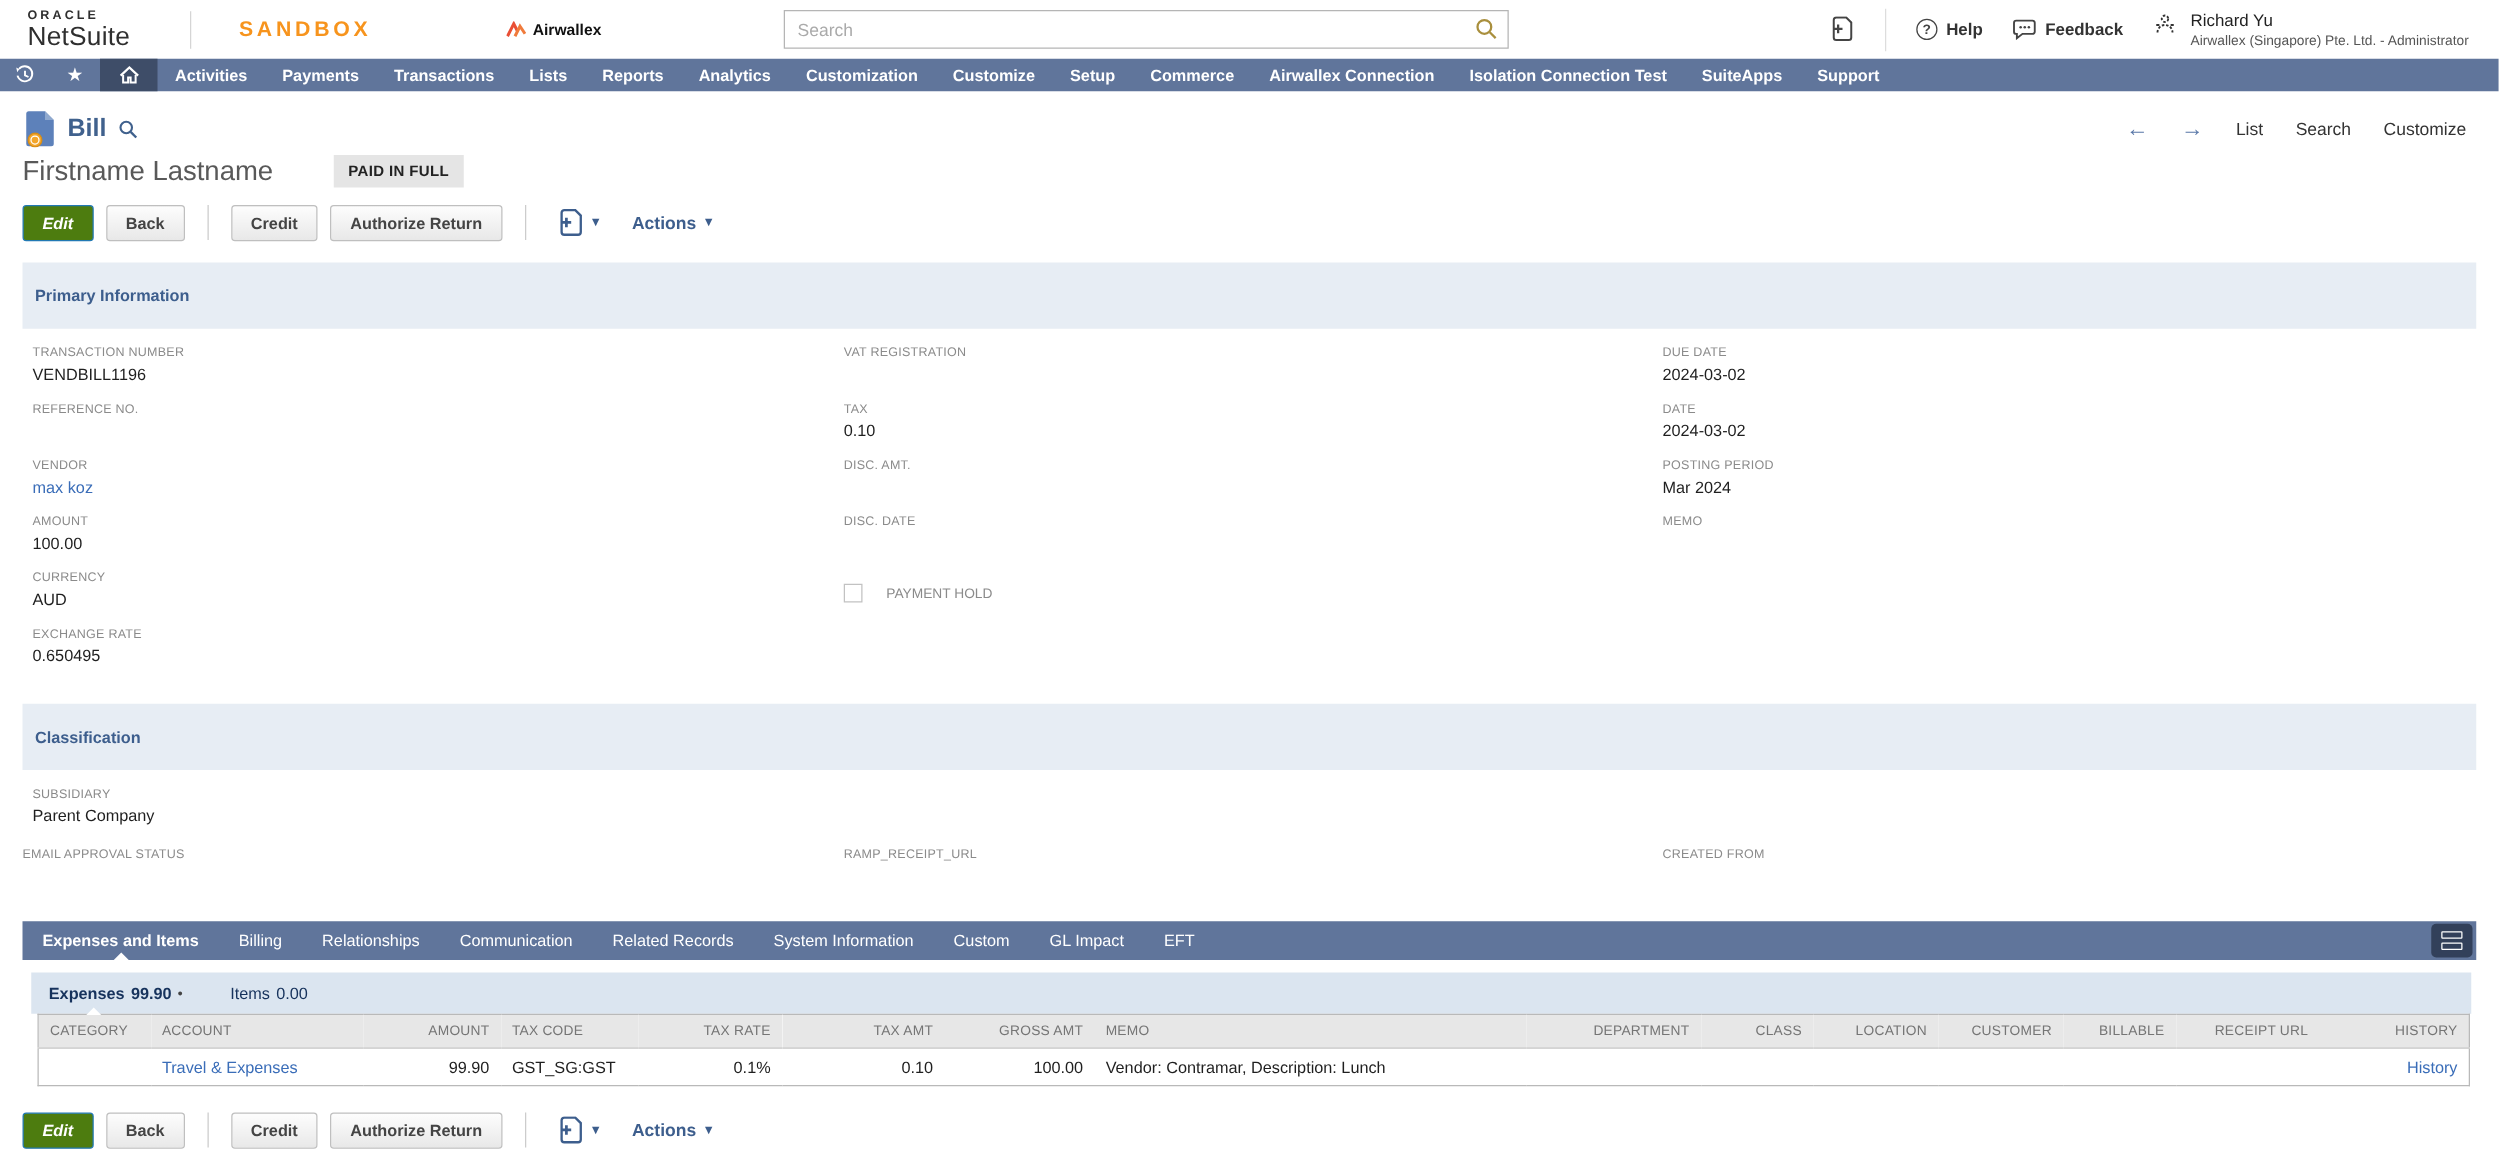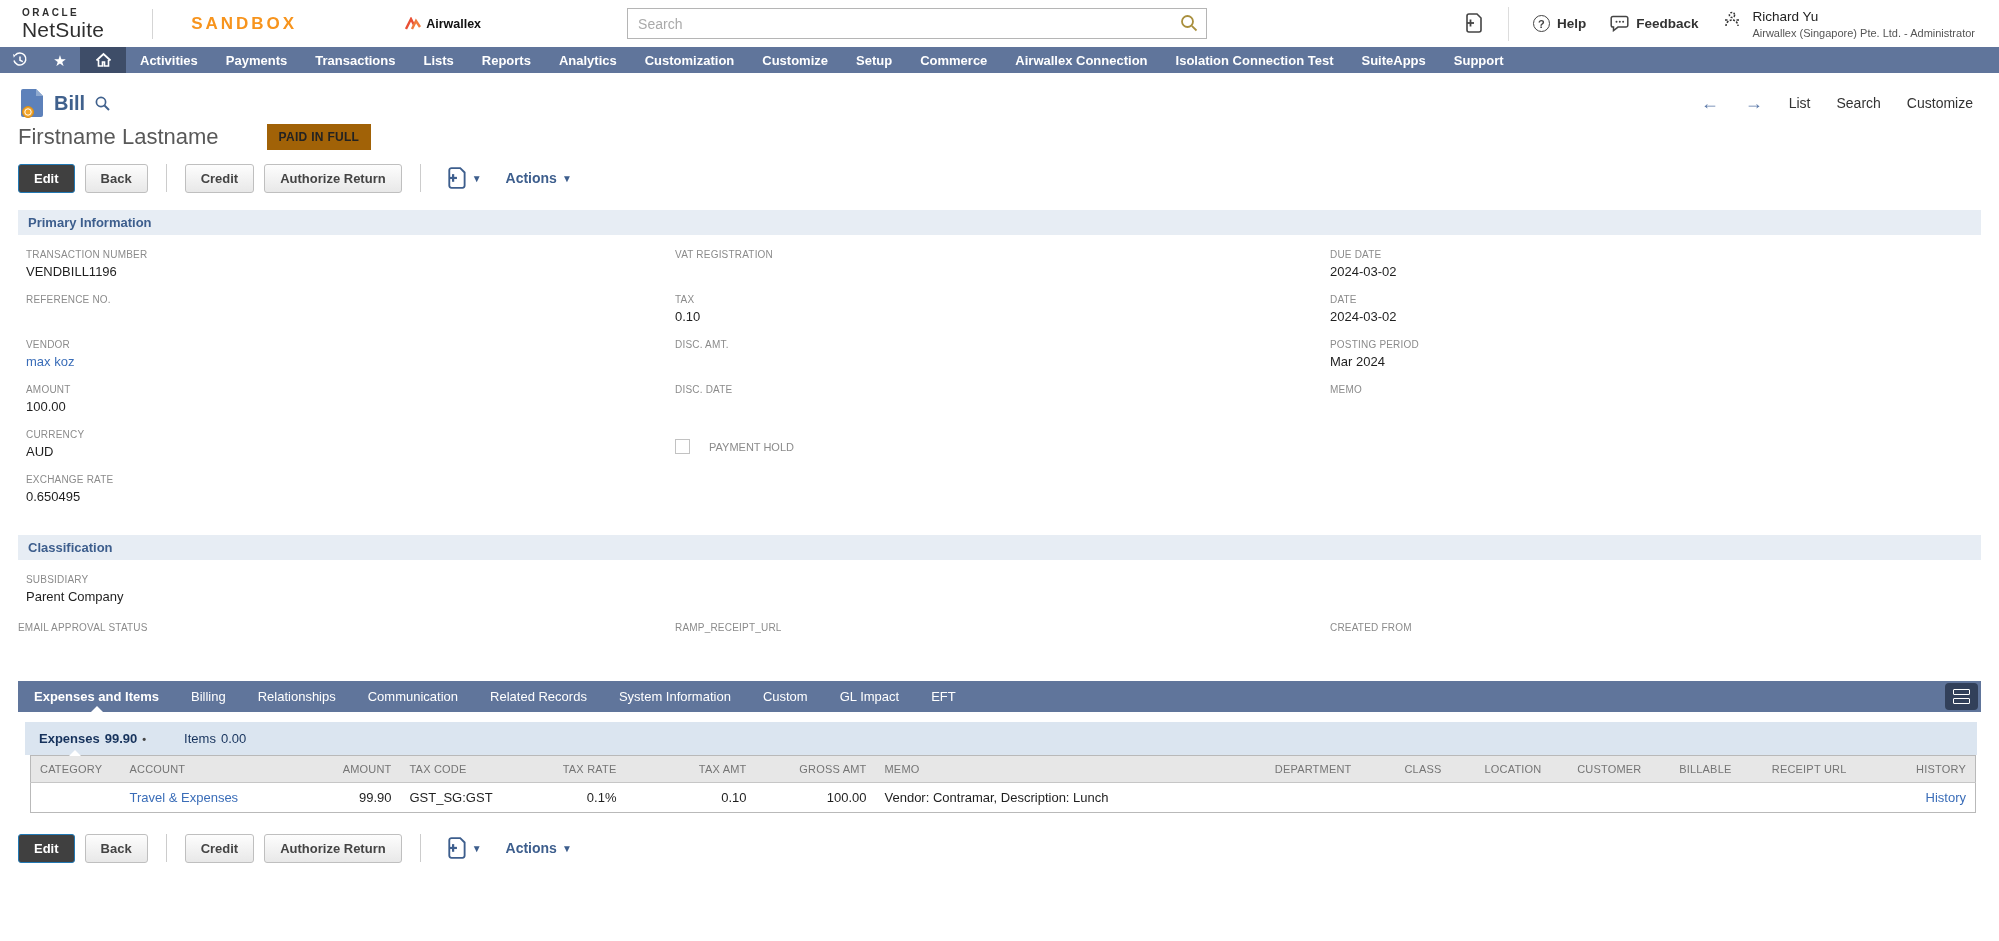--- a/index.html
+++ b/index.html
@@ -40,37 +40,37 @@
   
   .record-head { display:flex; align-items:center; padding:15px 26px 0 20px; height:45px; }
   .record-type { font-size:20px; font-weight:bold; color:#40618d; margin-left:9px; }
   .zoom-link { margin-left:9px; cursor:pointer; display:flex; align-items:center; }
   .head-links { margin-left:auto; display:flex; align-items:center; gap:26px; }
   .head-arrow { font-size:18px; font-weight:bold; color:#5a78a8; cursor:pointer; line-height:1; }
   .head-link { font-size:14px; color:#333; cursor:pointer; }
 
   .title-row { display:flex; align-items:center; padding:4px 22px 0 18px; height:34px; }
   .record-title { font-size:22px; color:#595959; }
-  .status-badge { margin-left:48px; background:#a16207; color:#222; font-size:12px; font-weight:bold;
+  .status-badge { margin-left:48px; background:#e5e5e5; color:#222; font-size:12px; font-weight:bold;
     padding:6px 12px; letter-spacing:.3px; }
 
   
   .toolbar { display:flex; align-items:center; gap:10px; padding:10px 0 0 18px; height:42px; }
   .btn { font-family:"Liberation Sans",sans-serif; font-size:13px; font-weight:bold; color:#444;
     background:linear-gradient(#fdfdfd,#e8e8e8); border:1px solid #bfbfbf; border-radius:3px;
     padding:6px 15px; cursor:pointer; }
-  .btn-primary { background:#404040; border-color:#2279b4; color:#fff; }
+  .btn-primary { background:#4d7c0f; border-color:#2279b4; color:#fff;font-style:italic; }
   .vdiv { width:1px; height:28px; background:#ccc; margin:0 8px; }
   .addrec { display:flex; align-items:center; gap:4px; margin-left:8px; cursor:pointer; }
   .caret { font-size:10px; color:#3d5e8d; }
   .actions-menu { display:flex; align-items:center; gap:5px; margin-left:14px; cursor:pointer;
     font-size:14px; font-weight:bold; color:#3d5e8d; }
 
   
-  .section-bar { margin:16px 18px 0 18px; background:#e7edf4; padding:5px 10px;
+  .section-bar { margin:16px 18px 0 18px; background:#e7edf4; padding:19px 10px;
     font-size:13px; font-weight:bold; color:#3d5e8d; }
   .fields-grid { display:grid; grid-template-columns:649px 655px auto; padding:14px 0 0 26px; }
   .field { height:45px; }
   .field .lab { font-size:10px; color:#8b8b8b; letter-spacing:.2px; }
   .field .val { font-size:13px; color:#1f1f1f; margin-top:4px; }
   .field .val.link { color:#3a6db8; cursor:pointer; }
   .chk-row { display:flex; align-items:center; gap:19px; margin-top:10px; }
   .checkbox { width:15px; height:15px; border:1px solid #c2c2c2; background:#fff; cursor:pointer; }
   .chk-lab { font-size:11px; color:#8b8b8b; }
 

